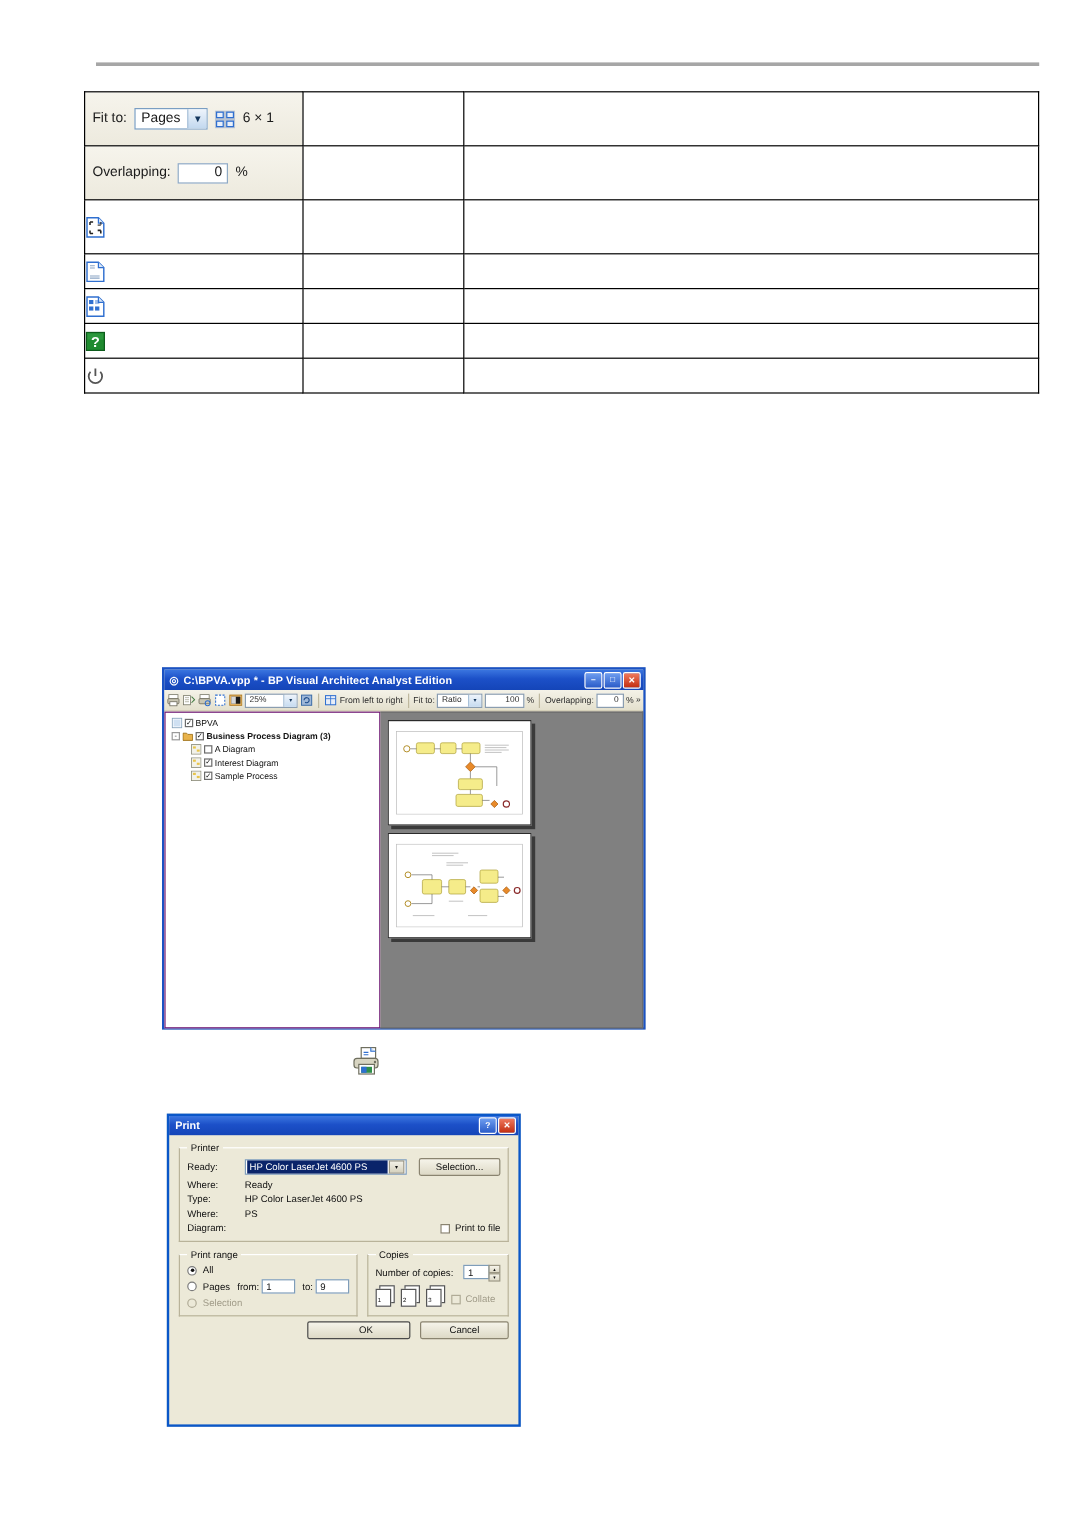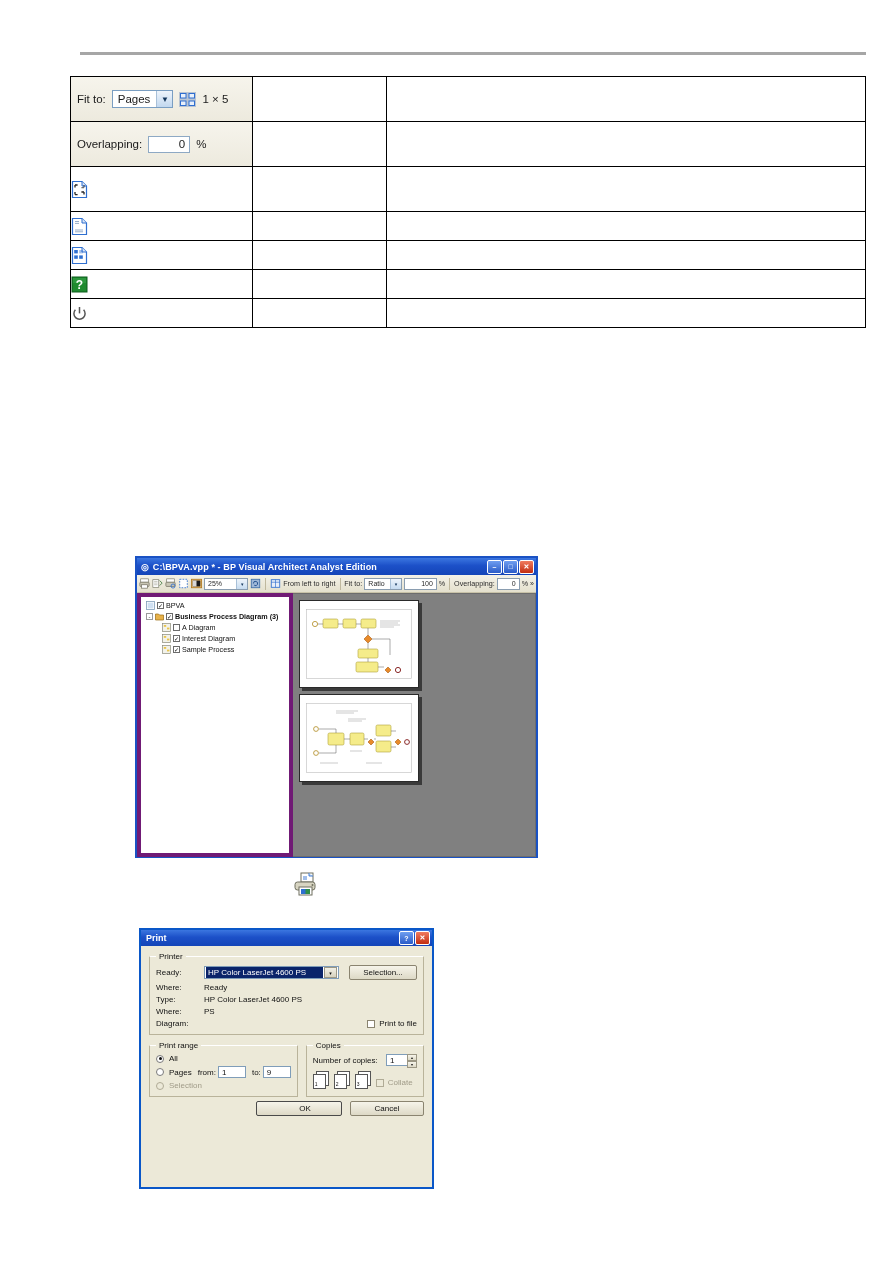--- a/index.html
+++ b/index.html
@@ -98,21 +98,21 @@
     border-left:1px solid #a8c0d8;display:flex;align-items:center;justify-content:center;
     font-size:5px;color:#14365c;
   }
   .tb-num{
     border:1px solid #8a9db0;background:#fff;height:12px;
     display:inline-flex;align-items:center;justify-content:flex-end;
     padding-right:3px;font-size:7px;box-sizing:border-box;
   }
   #app-body{display:flex;height:calc(100% - 34px);}
   #tree-panel{
-    width:156px;background:#fff;border:4px solid #701a75;box-sizing:border-box;
+    width:180px;background:#fff;border:1px solid #701a75;box-sizing:border-box;
     padding:3px 0 0 3px;font-size:7.2px;color:#111;overflow:hidden;
   }
   .tnode{display:flex;align-items:center;gap:2px;height:11px;white-space:nowrap;}
   .cb{
     width:7px;height:7px;border:1px solid #6b6b6b;background:#fff;
     display:inline-flex;align-items:center;justify-content:center;
     font-size:6px;line-height:1;color:#0a0a0a;box-sizing:border-box;flex:0 0 auto;
   }
   .tico{width:9px;height:9px;flex:0 0 auto;display:block;}
   .twist{width:7px;height:7px;border:1px solid #9a9a9a;background:#fff;font-size:6px;
@@ -233,21 +233,21 @@
             <rect x="0" y="0" width="17" height="15" fill="#b9c4d2"></rect>
             <rect x="1" y="1" width="6.5" height="5.5" fill="#2f6fd0"></rect>
             <rect x="9.5" y="1" width="6.5" height="5.5" fill="#2f6fd0"></rect>
             <rect x="1" y="8.5" width="6.5" height="5.5" fill="#2f6fd0"></rect>
             <rect x="9.5" y="8.5" width="6.5" height="5.5" fill="#2f6fd0"></rect>
             <rect x="2" y="2" width="4.5" height="3.5" fill="#e9f0fa"></rect>
             <rect x="10.5" y="2" width="4.5" height="3.5" fill="#e9f0fa"></rect>
             <rect x="2" y="9.5" width="4.5" height="3.5" fill="#e9f0fa"></rect>
             <rect x="10.5" y="9.5" width="4.5" height="3.5" fill="#e9f0fa"></rect>
           </svg>
-          <span class="lbl">1 × 5</span>
+          <span class="lbl">6 × 1</span>
         </div>
       </td>
       <td class="c2"></td>
       <td class="c3"></td>
     </tr>
 
     <tr class="row-tall">
       <td class="c1">
         <div class="ctl-strip">
           <span class="lbl">Overlapping:</span>

